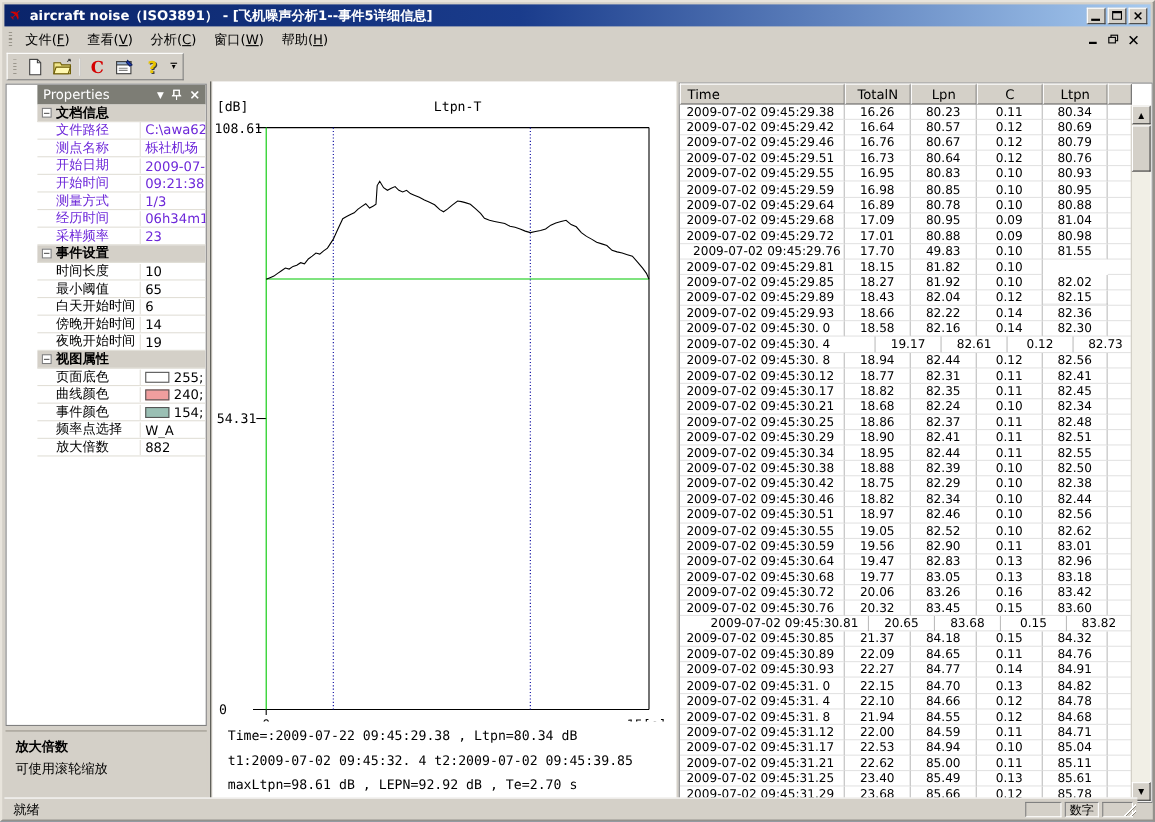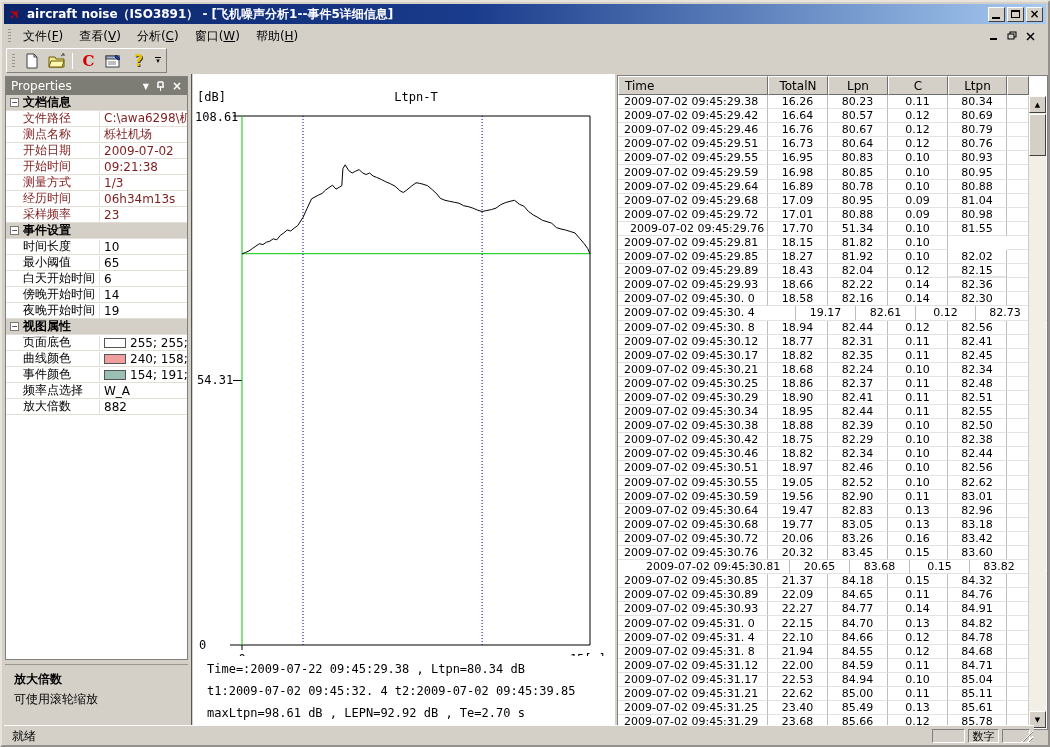--- a/index.html
+++ b/index.html
@@ -34,34 +34,34 @@
     padding:1px 3px;background:#D4D0C8;border:1px solid;border-color:#fff #808080 #808080 #fff;}
   .tool-btn{width:25px;height:21px;display:flex;align-items:center;justify-content:center;}
   .tool-sep{width:1px;height:16px;background:#808080;border-right:1px solid #fff;margin:0 3px;}
   .c-glyph{color:#D40000;font-weight:bold;font-size:15px;font-family:"DejaVu Serif","Liberation Serif",serif;}
   .q-glyph{color:#E8C400;font-weight:bold;font-size:15px;text-shadow:1px 1px 0 #404040;}
   .tool-more{display:flex;flex-direction:column;align-items:center;margin-left:2px;width:10px;}
   .tool-more i{display:block;width:6px;height:1px;background:#000;margin-bottom:1px;}
   .tool-more b{font-size:7px;line-height:5px;}
   
   .props{position:absolute;left:3px;top:74px;width:183px;height:584px;background:#fff;
-    border:1px solid #808080;overflow:hidden;}
+    border:1px solid #808080;overflow:hidden;padding-left:28px;}
   .props-header{height:18px;background:#7D7D75;color:#fff;display:flex;align-items:center;
     padding:0 5px;font-size:12px;}
   .props-header .hicons{margin-left:auto;display:flex;align-items:center;gap:7px;}
   .prop-row,.prop-section{display:flex;align-items:center;height:16px;border-bottom:1px solid #E2DFD7;
     overflow:hidden;white-space:nowrap;}
   .prop-section{background:#D4D0C8;font-weight:bold;}
   .cbox{width:9px;height:9px;border:1px solid #7A7A7A;background:#fff;margin:0 4px 0 4px;
     font-size:8px;line-height:7px;text-align:center;font-weight:normal;flex:none;}
   .prop-row .gutter{width:17px;flex:none;}
   .prop-label{width:76px;flex:none;overflow:hidden;}
   .prop-value{flex:1;border-left:1px solid #E2DFD7;padding-left:4px;display:flex;
     align-items:center;overflow:hidden;}
-  .muted .prop-label,.muted .prop-value{color:#7f1d1d;}
+  .muted .prop-label,.muted .prop-value{color:#6d28d9;}
   .swatch{width:22px;height:10px;border:1px solid #555;margin-right:4px;flex:none;}
   .help-box{position:absolute;left:3px;top:662px;width:183px;height:64px;background:#D4D0C8;
     border-top:1px solid #9A968C;padding:6px 9px;}
   .help-box .hb-title{font-weight:bold;margin-bottom:3px;}
   .vsplit{position:absolute;left:187px;top:72px;width:3px;height:656px;background:#D4D0C8;
     border-right:1px solid #55554F;}
   
   .chart-panel{position:absolute;left:191px;top:72px;width:422px;height:656px;background:#fff;}
   .chart-info{position:absolute;left:14px;top:584px;right:2px;
     font-family:"DejaVu Sans Mono","Liberation Mono",monospace;font-size:12px;}
@@ -443,21 +443,21 @@
           <span class="g-cell first" style="width: 150px;">2009-07-02 09:45:29.72</span>
           <span class="g-cell" style="width: 60px;">17.01</span>
           <span class="g-cell" style="width: 60px;">80.88</span>
           <span class="g-cell" style="width: 60px;">0.09</span>
           <span class="g-cell" style="width: 59px;">80.98</span>
           <span class="g-cell filler" style="width: 22px;"></span>
         </div>
         <div class="g-row">
           <span class="g-cell first" style="width: 150px; padding-left: 12px;">2009-07-02 09:45:29.76</span>
           <span class="g-cell" style="width: 60px;">17.70</span>
-          <span class="g-cell" style="width: 60px;">51.34</span>
+          <span class="g-cell" style="width: 60px;">49.83</span>
           <span class="g-cell" style="width: 60px;">0.10</span>
           <span class="g-cell" style="width: 59px;">81.55</span>
           <span class="g-cell filler" style="width: 22px;"></span>
         </div>
         <div class="g-row">
           <span class="g-cell first" style="width: 150px;">2009-07-02 09:45:29.81</span>
           <span class="g-cell" style="width: 60px;">18.15</span>
           <span class="g-cell" style="width: 60px;">81.82</span>
           <span class="g-cell" style="width: 60px;">0.10</span>
           <span class="g-cell" style="width: 59px; margin-top: 40px;">81.93</span>

